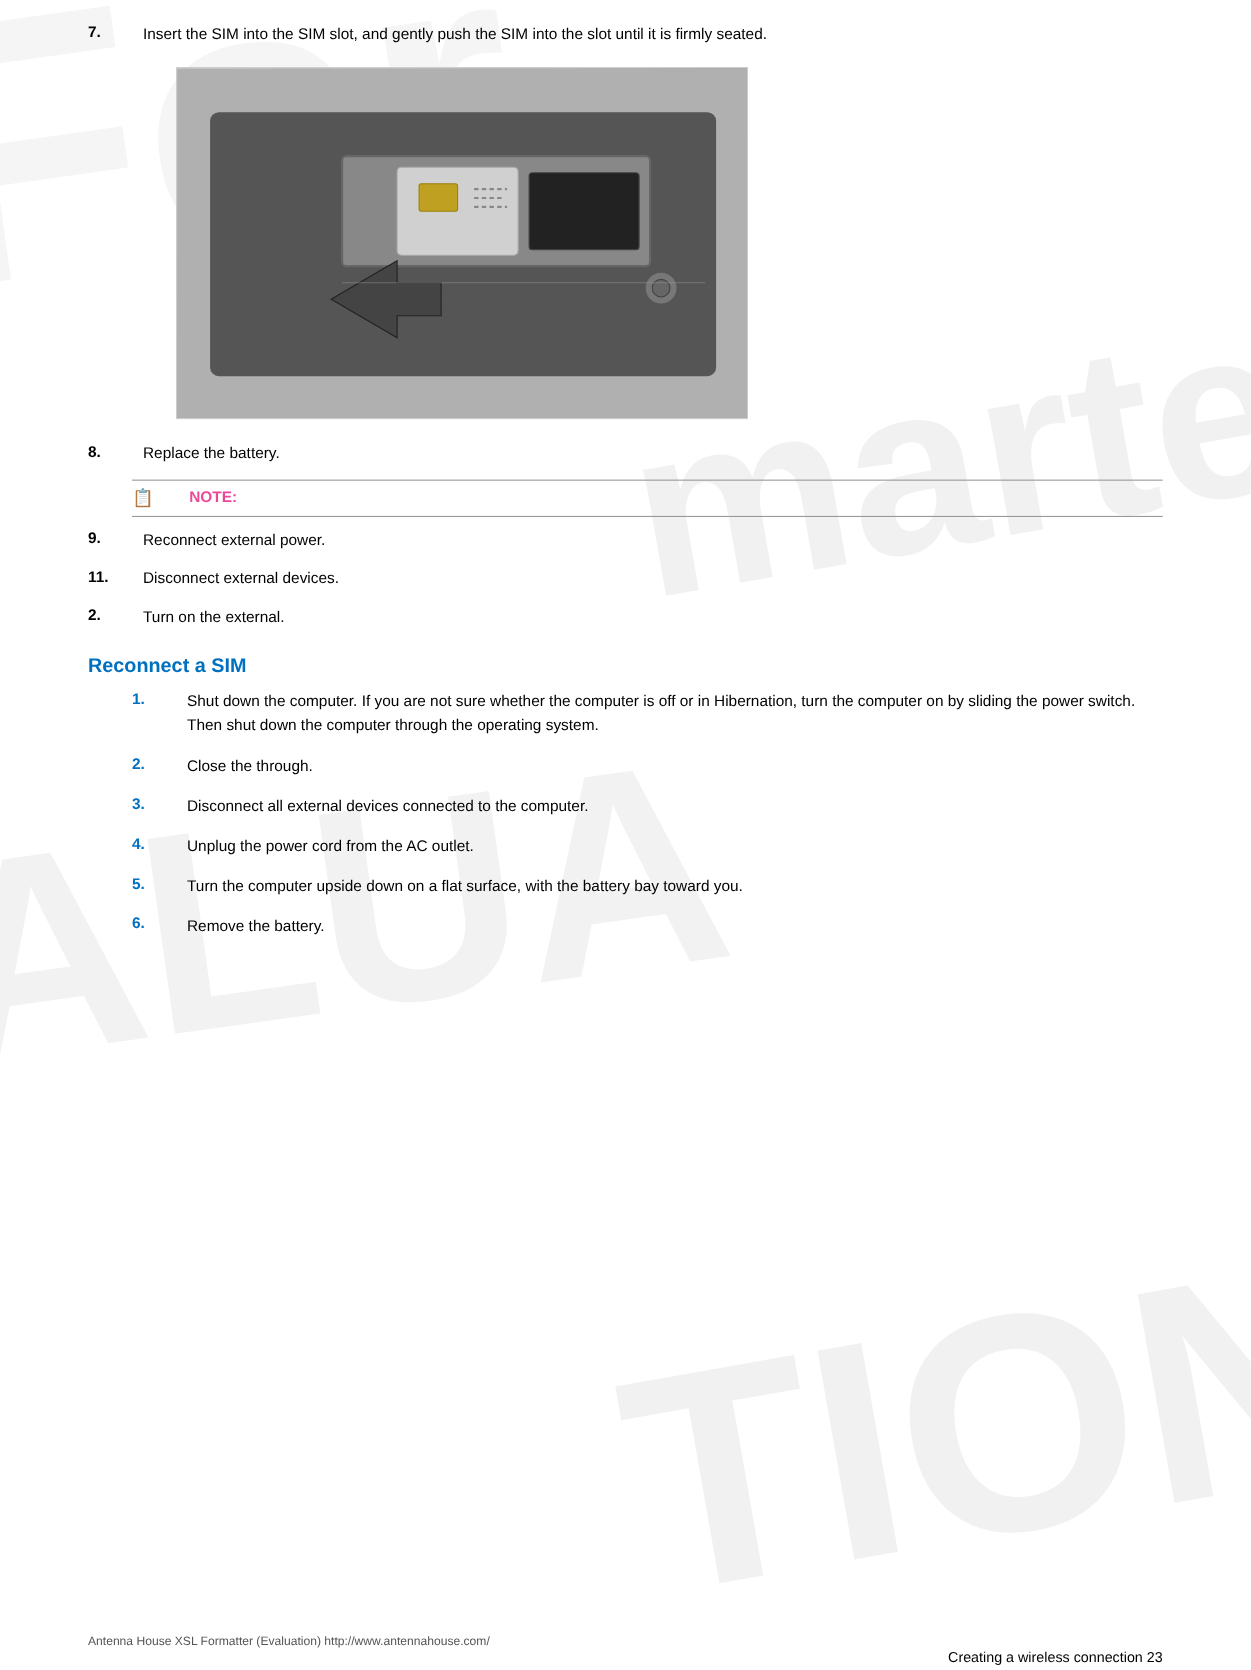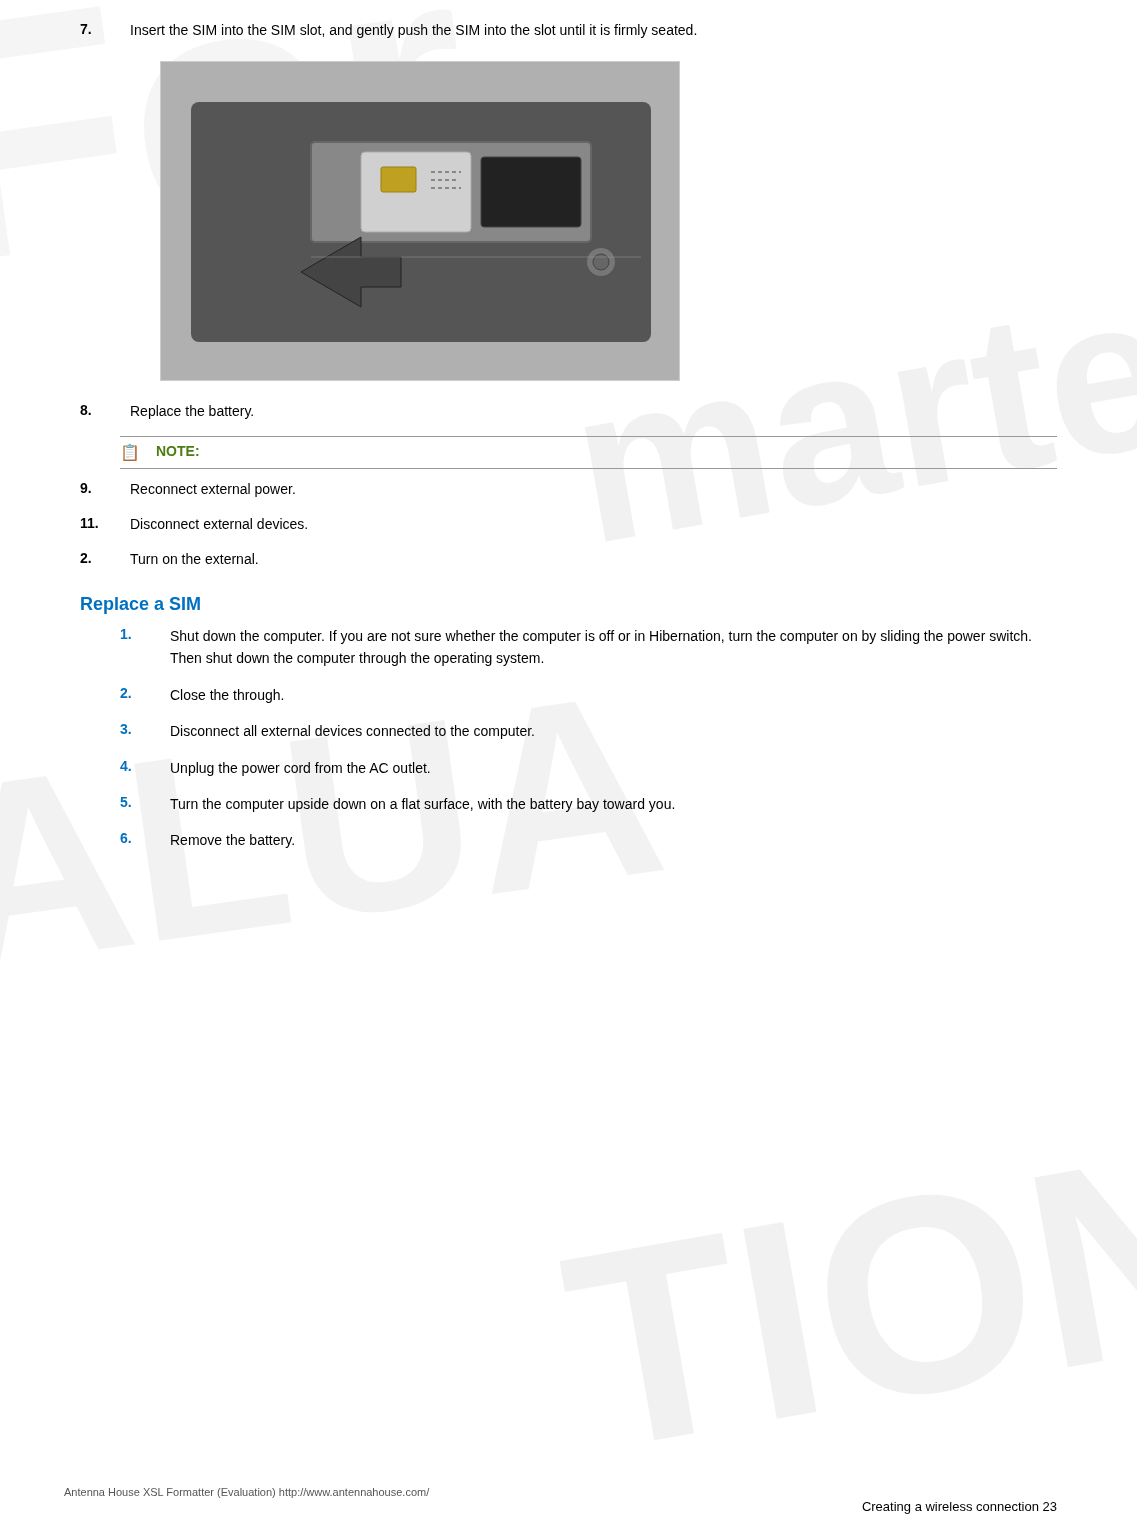--- a/index.html
+++ b/index.html
@@ -92,24 +92,25 @@
       padding: 6px 0;
     }
 
     .note-icon {
       min-width: 30px;
       font-size: 16px;
       margin-right: 6px;
     }
 
     .note-label {
-      color: #4d7c0f;
+      color: #ec4899;
       font-weight: bold;
       margin-right: 6px;
       white-space: nowrap;
+      margin-left: 16px;
     }
 
     .note-text {
       flex: 1;
       line-height: 1.5;
     }
 
     .section-heading {
       color: #0070c0;
       font-size: 18px;
@@ -130,21 +131,21 @@
       position: absolute;
       bottom: 4px;
       right: 80px;
       font-size: 13px;
       color: #000;
     }
 
     .footer-left {
       position: absolute;
       bottom: 20px;
-      left: 64px;
+      left: 80px;
       font-size: 11px;
       color: #555;
     }
 
     .step-block {
       display: flex;
       align-items: flex-start;
       margin-bottom: 14px;
     }
 
@@ -235,21 +236,21 @@
     <div class="step-block">
       <div class="num-black">11.</div>
       <div class="step-text">Disconnect external devices.</div>
     </div>
 
     <div class="step-block">
       <div class="num-black">2.</div>
       <div class="step-text">Turn on the external.</div>
     </div>
 
-    <div class="section-heading">Replace a SIM</div>
+    <div class="section-heading">Reconnect a SIM</div>
 
 
     <div class="steps-list">
     <div class="step-block">
           <div class="num">1.</div>
           <div class="step-text multi-line">Shut down the computer. If you are not sure whether the computer is off or in Hibernation, turn the computer on by sliding the power switch. Then shut down the computer through the operating system.</div>
         </div>
         <div class="step-block">
           <div class="num">2.</div>
           <div class="step-text multi-line">Close the through.</div>

